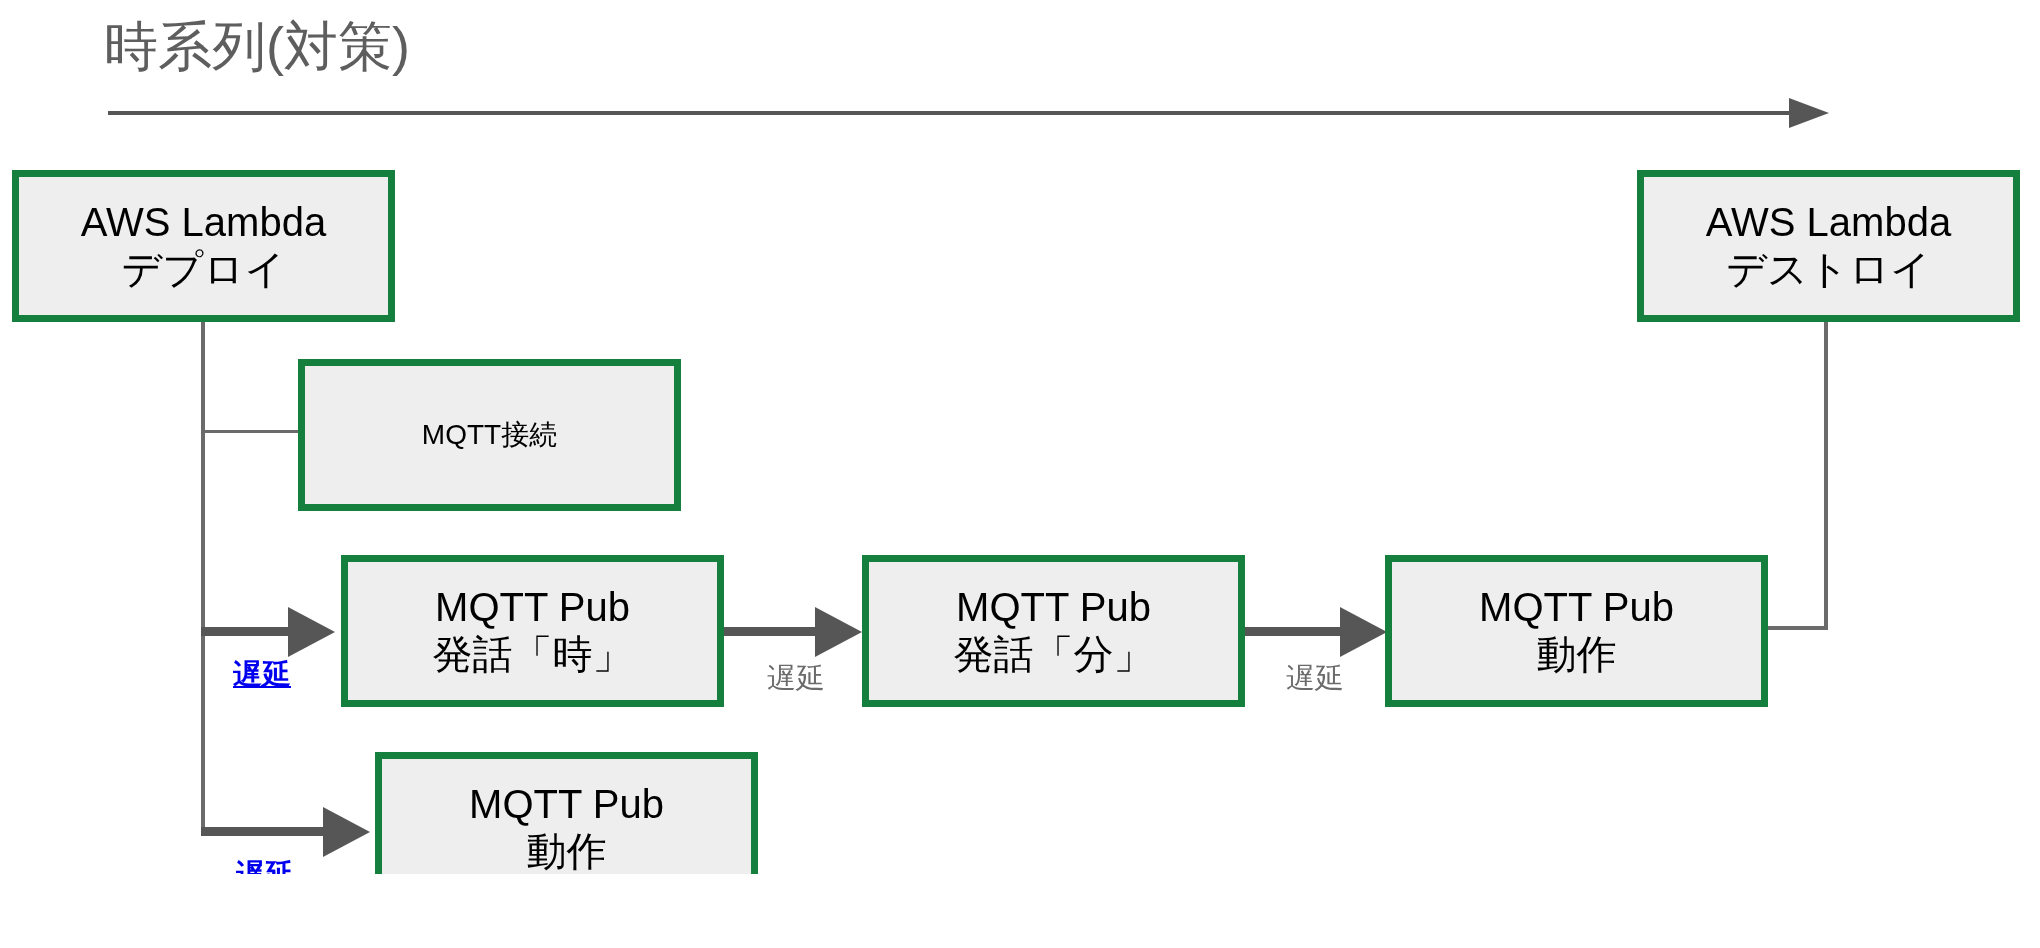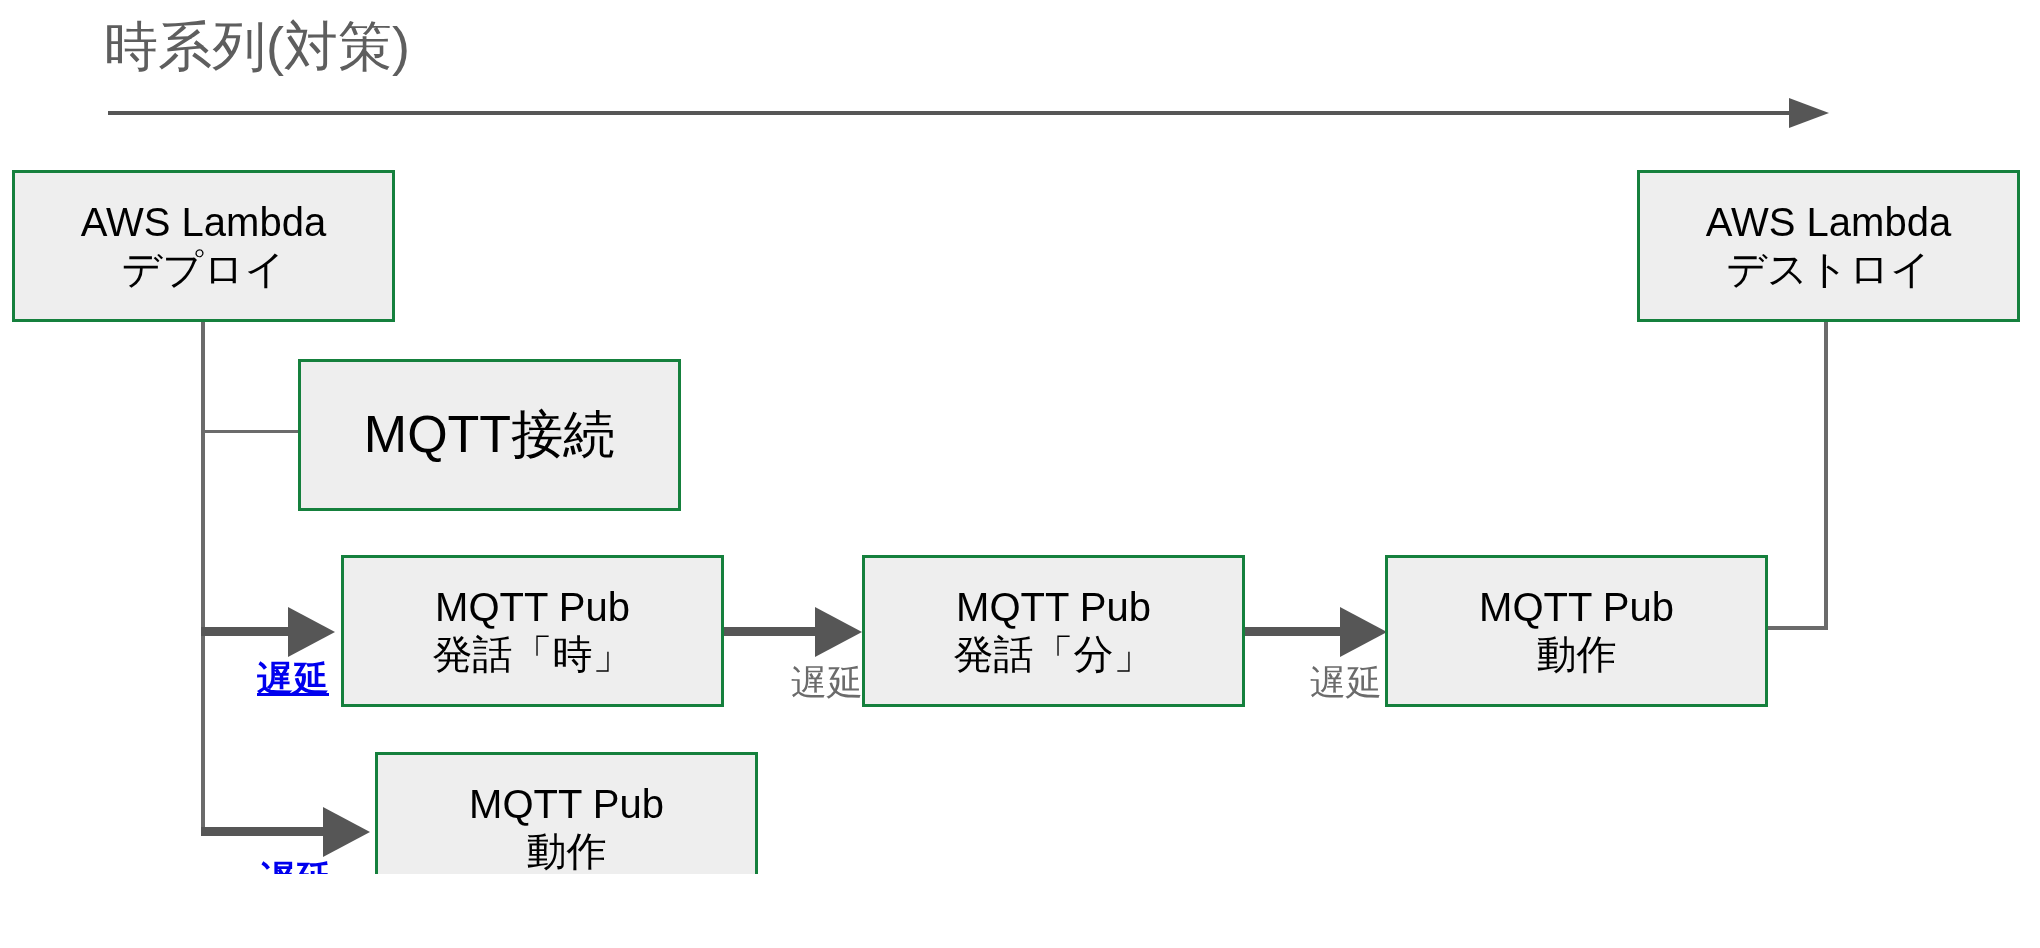--- a/index.html
+++ b/index.html
@@ -45,21 +45,21 @@
     height: 0;
     border-top: 15px solid transparent;
     border-bottom: 15px solid transparent;
     border-left: 40px solid #565656;
   }
   
   .box {
     position: absolute;
     box-sizing: border-box;
     background: #eeeeee;
-    border: 3px solid #15803d;
+    border: 7px solid #15803d;
     display: flex;
     align-items: center;
     justify-content: center;
     text-align: center;
     color: #000000;
     line-height: 1.18;
     white-space: pre-line;
   }
   .box-txt { display: block; }
 
@@ -85,24 +85,23 @@
     width: 0;
     height: 0;
     border-top: 25px solid transparent;
     border-bottom: 25px solid transparent;
     border-left: 47px solid #565656;
   }
 
   
   .delay {
     position: absolute;
-    font-size: 36px;
+    font-size: 29px;
     white-space: nowrap;
     font-weight: 700;
-    margin-left: 24px;
   }
   .delay.blue {
     color: #0000ee;
     text-decoration: underline;
     text-underline-offset: 2px;
   }
   .delay.gray {
     color: #6b6b6b;
     font-weight: 400;
   }
@@ -139,21 +138,21 @@
   <div class="box" style="left:12px; top:170px; width:383px; height:152px; font-size:40px;">
     <span class="box-txt">AWS Lambda
 デプロイ</span>
   </div>
 
   <div class="box" style="left:1637px; top:170px; width:383px; height:152px; font-size:40px;">
     <span class="box-txt">AWS Lambda
 デストロイ</span>
   </div>
 
-  <div class="box" style="left:298px; top:359px; width:383px; height:152px; font-size:52px;">
+  <div class="box" style="left:298px; top:359px; width:383px; height:152px; font-size:28px;">
     <span class="box-txt">MQTT接続</span>
   </div>
 
   <div class="box" style="left:341px; top:555px; width:383px; height:152px; font-size:40px;">
     <span class="box-txt">MQTT Pub
 発話「時」</span>
   </div>
 
   <div class="box" style="left:862px; top:555px; width:383px; height:152px; font-size:40px;">
     <span class="box-txt">MQTT Pub

